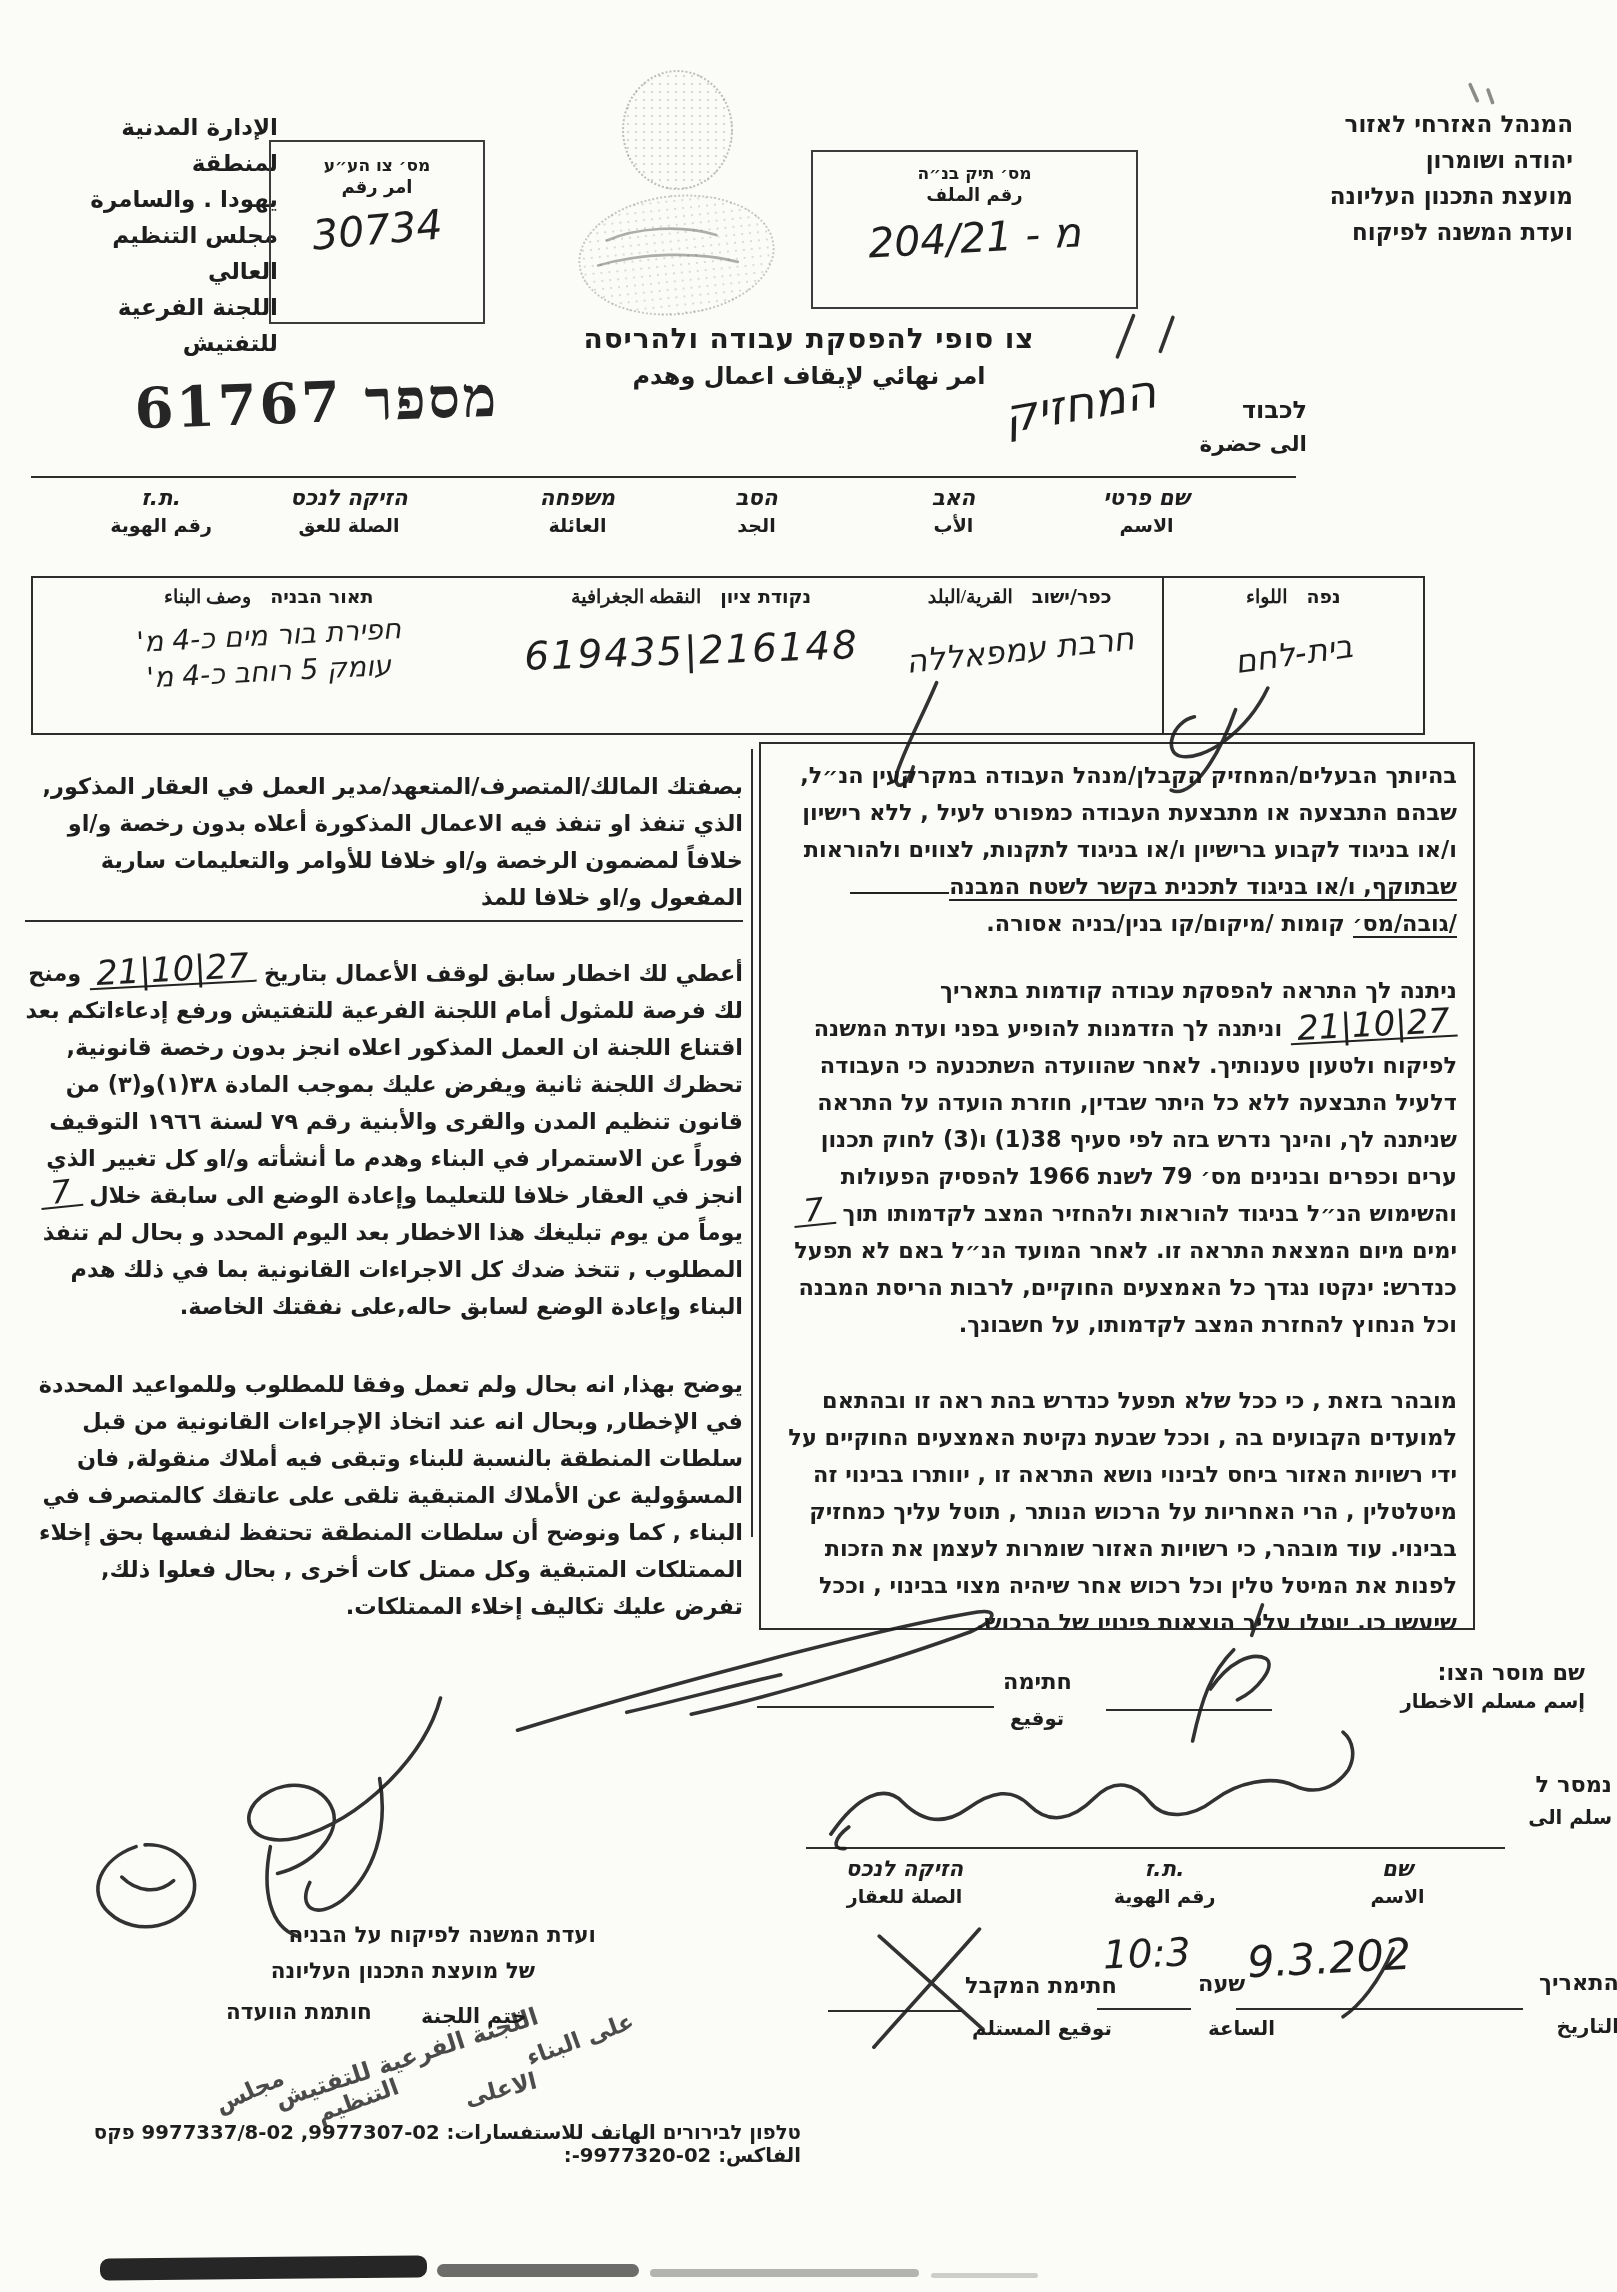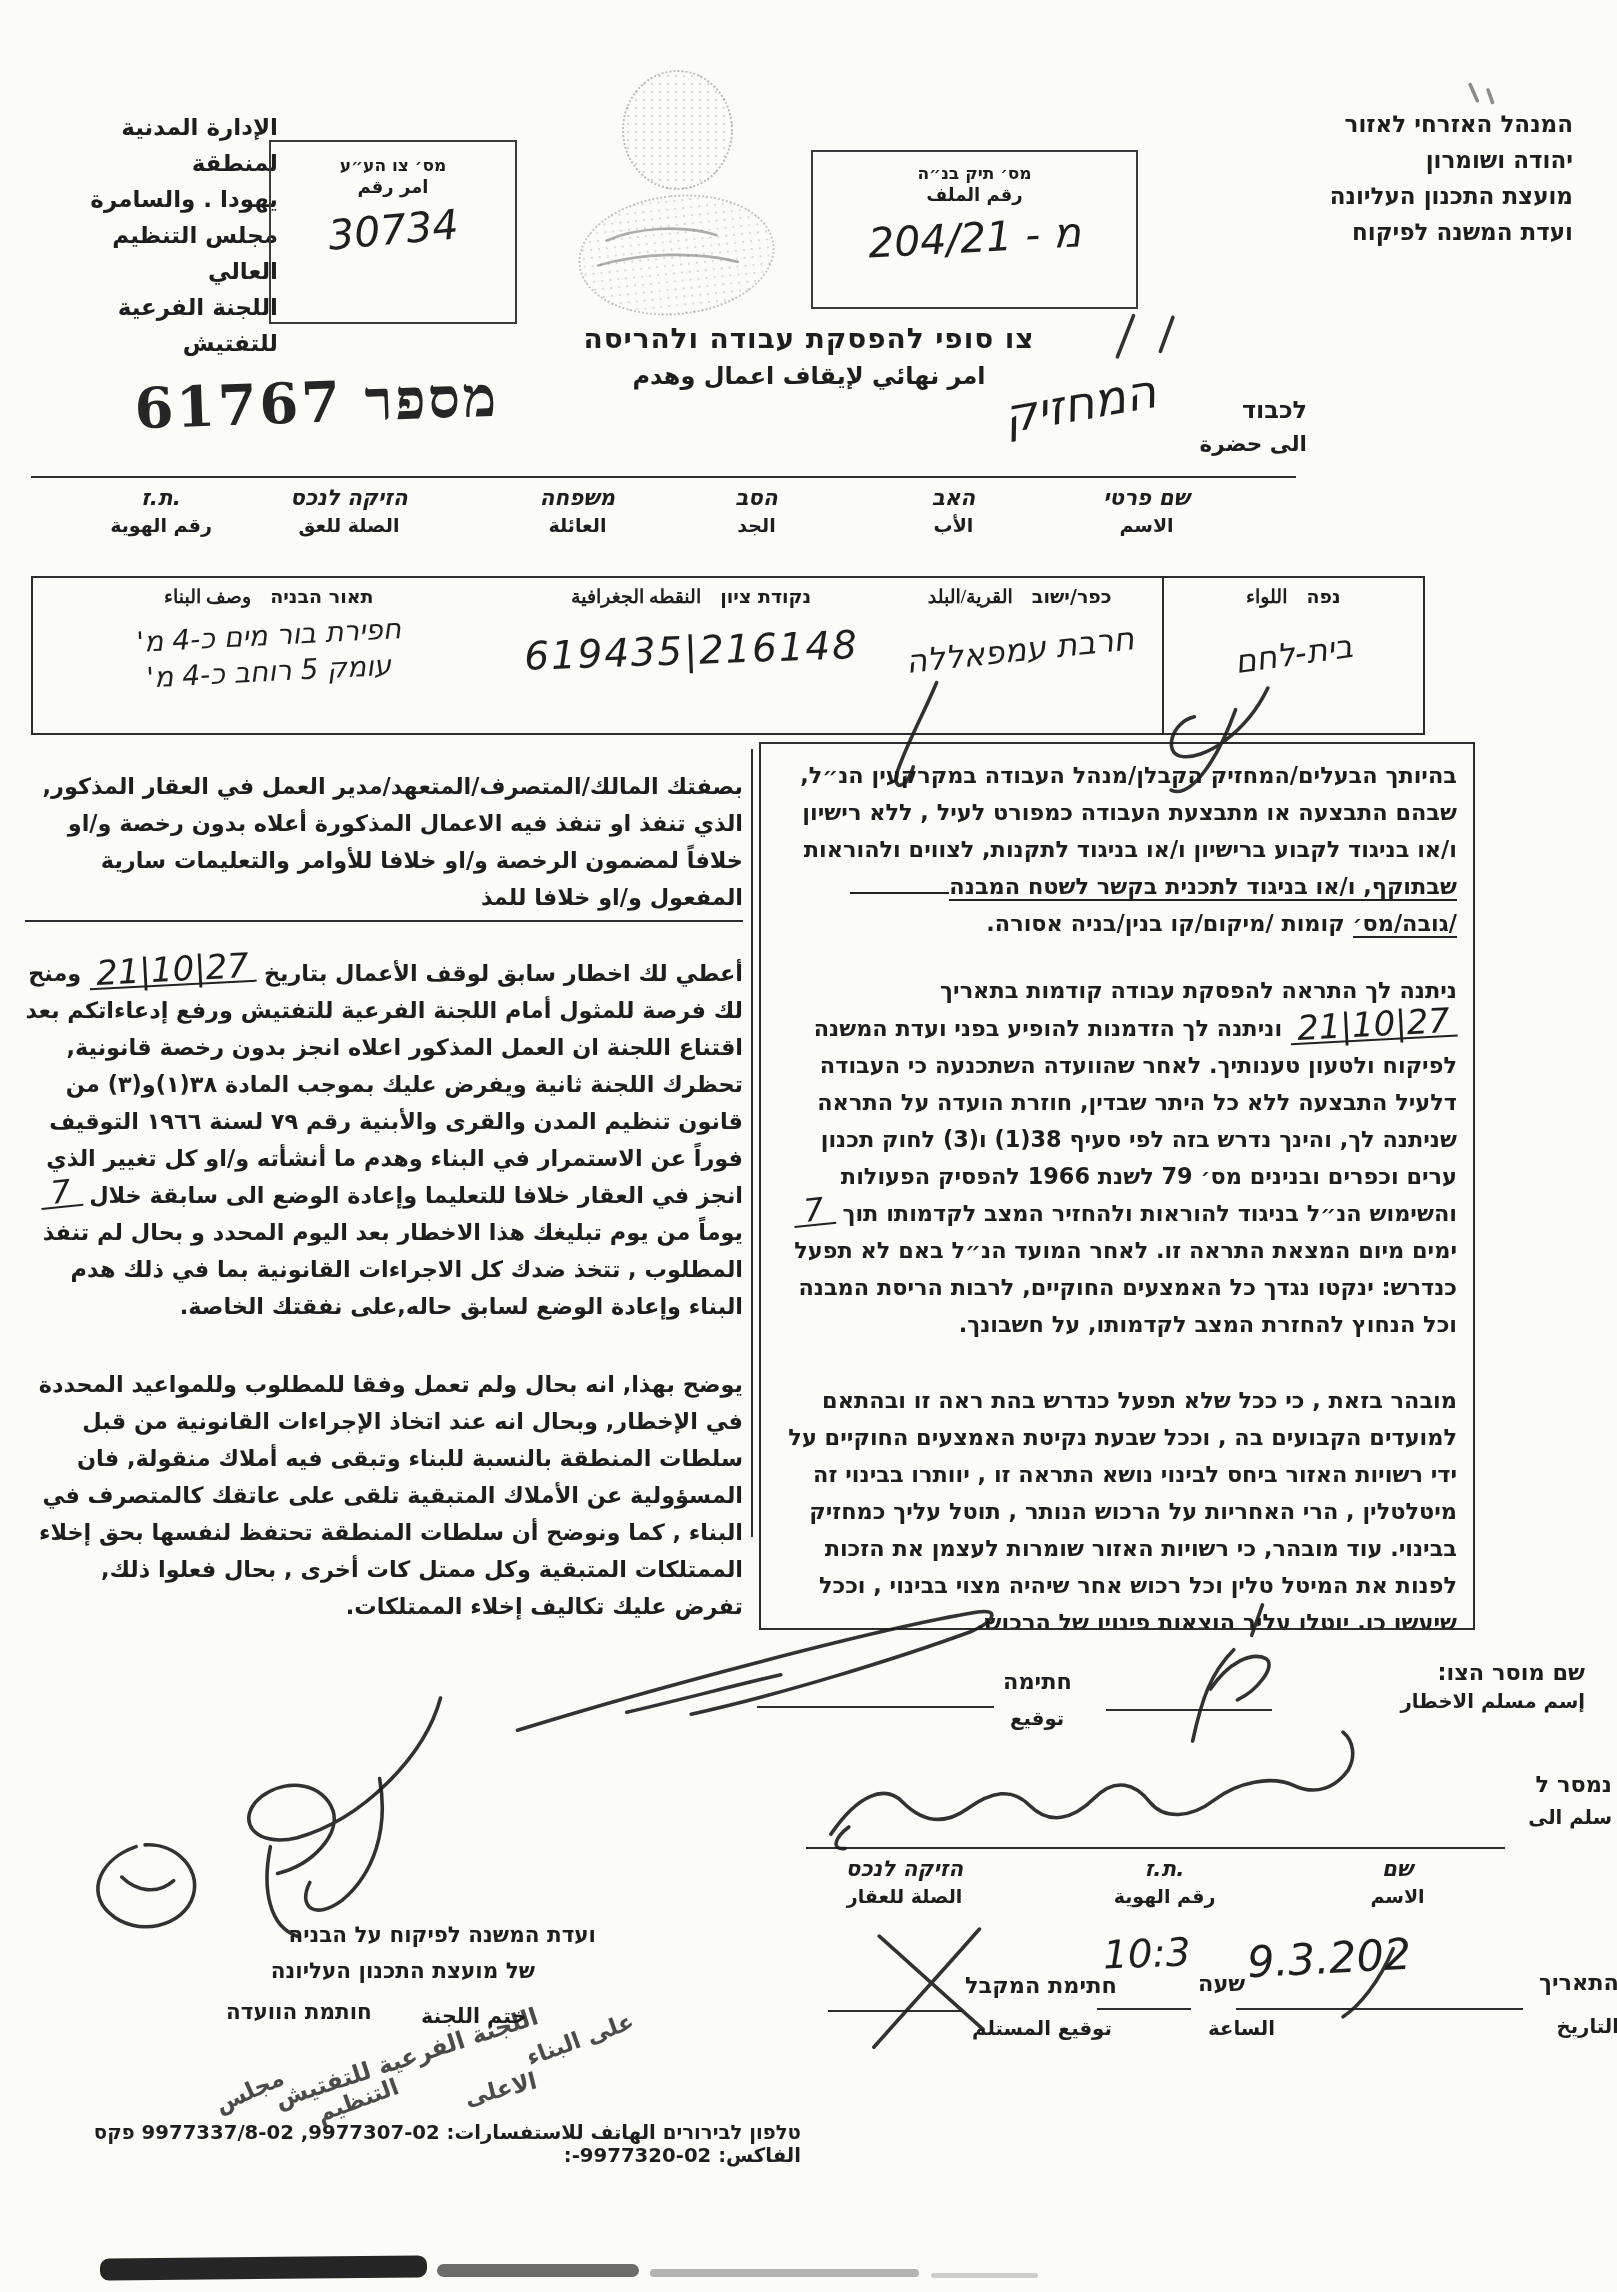--- a/index.html
+++ b/index.html
@@ -54,21 +54,21 @@
     <div>اللجنة الفرعية للتفتيش</div>
   </div>
 
   <div class="abs org rtl" style="left:1276px;top:106px;width:297px;">
     <div>המנהל האזרחי לאזור</div>
     <div>יהודה ושומרון</div>
     <div>מועצת התכנון העליונה</div>
     <div>ועדת המשנה לפיקוח</div>
   </div>
 
-  <div class="abs box ctr" style="left:269px;top:140px;width:248px;height:184px;padding-top:12.5px;">
+  <div class="abs box ctr" style="left:269px;top:140px;width:216px;height:184px;padding-top:12.5px;">
     <div class="box-he">מס׳ צו הע״ע</div>
     <div class="box-ar">امر رقم</div>
     <div class="hw box-val" style="transform:rotate(-5deg);">30734</div>
   </div>
 
   <div class="abs box ctr" style="left:811px;top:150px;width:327px;height:159px;padding-top:10.7px;">
     <div class="box-he">מס׳ תיק בנ״ה</div>
     <div class="box-ar">رقم الملف</div>
     <div class="hw box-val" style="transform:rotate(-3deg);">מ - 204/21</div>
   </div>

